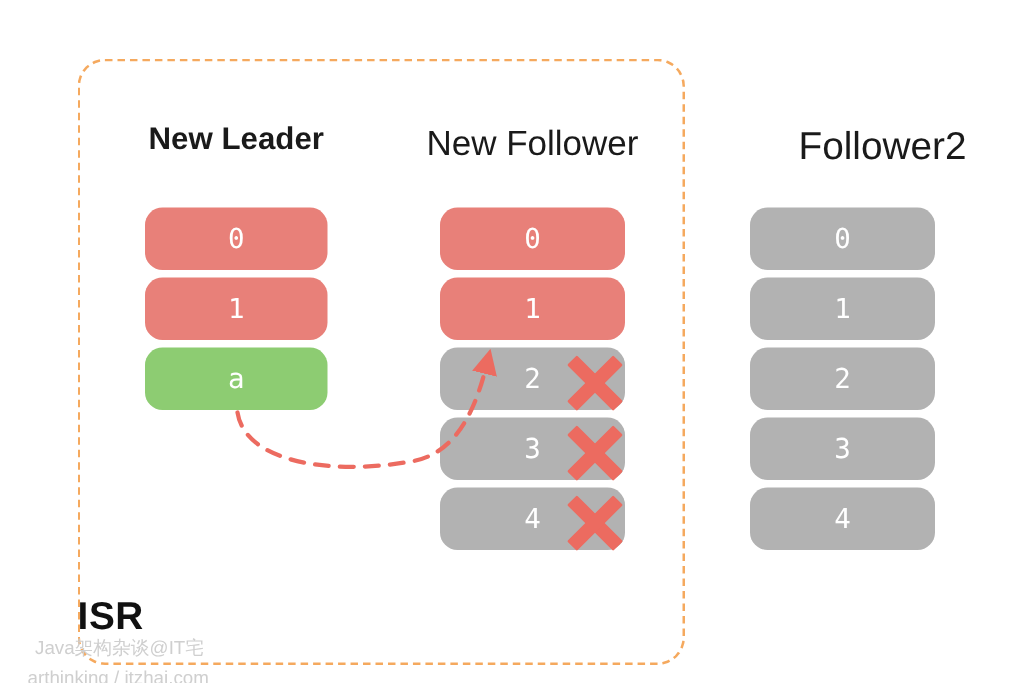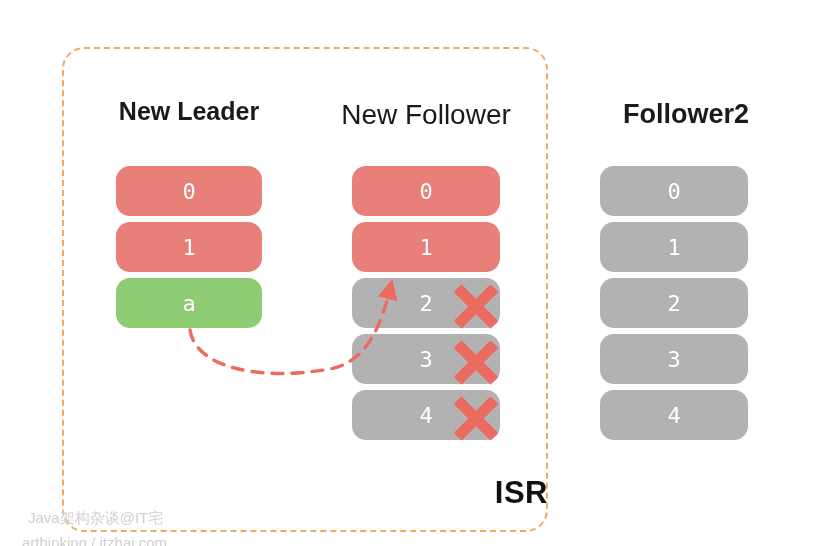--- a/index.html
+++ b/index.html
@@ -29,21 +29,21 @@
     border: 2px dashed #F5A95E;
     border-radius: 22px;
     box-sizing: border-box;
     background: transparent;
   }
   .isr-label {
     position: absolute;
     left: 62px;
     top: 458px;
     width: 486px;
-    text-align: right;
+    text-align: left;
     font-size: 31px;
     font-weight: bold;
     color: #111111;
     letter-spacing: 0.5px;
   }
 
   
   .col-title {
     position: absolute;
     text-align: center;
@@ -58,25 +58,25 @@
     font-weight: bold;
   }
   .col-title.follower {
     left: 340px;
     top: 82px;
     width: 172px;
     font-size: 28px;
     font-weight: normal;
   }
   .col-title.follower2 {
-    left: 612px;
+    left: 632px;
     top: 82px;
     width: 148px;
-    font-size: 27px;
-    font-weight: bold;
+    font-size: 31px;
+    font-weight: normal;
   }
 
   
   .stack {
     position: absolute;
   }
   .stack.leader   { left: 116px; top: 149px; width: 146px; }
   .stack.follower { left: 352px; top: 149px; width: 148px; }
   .stack.follower2{ left: 600px; top: 149px; width: 148px; }
 

